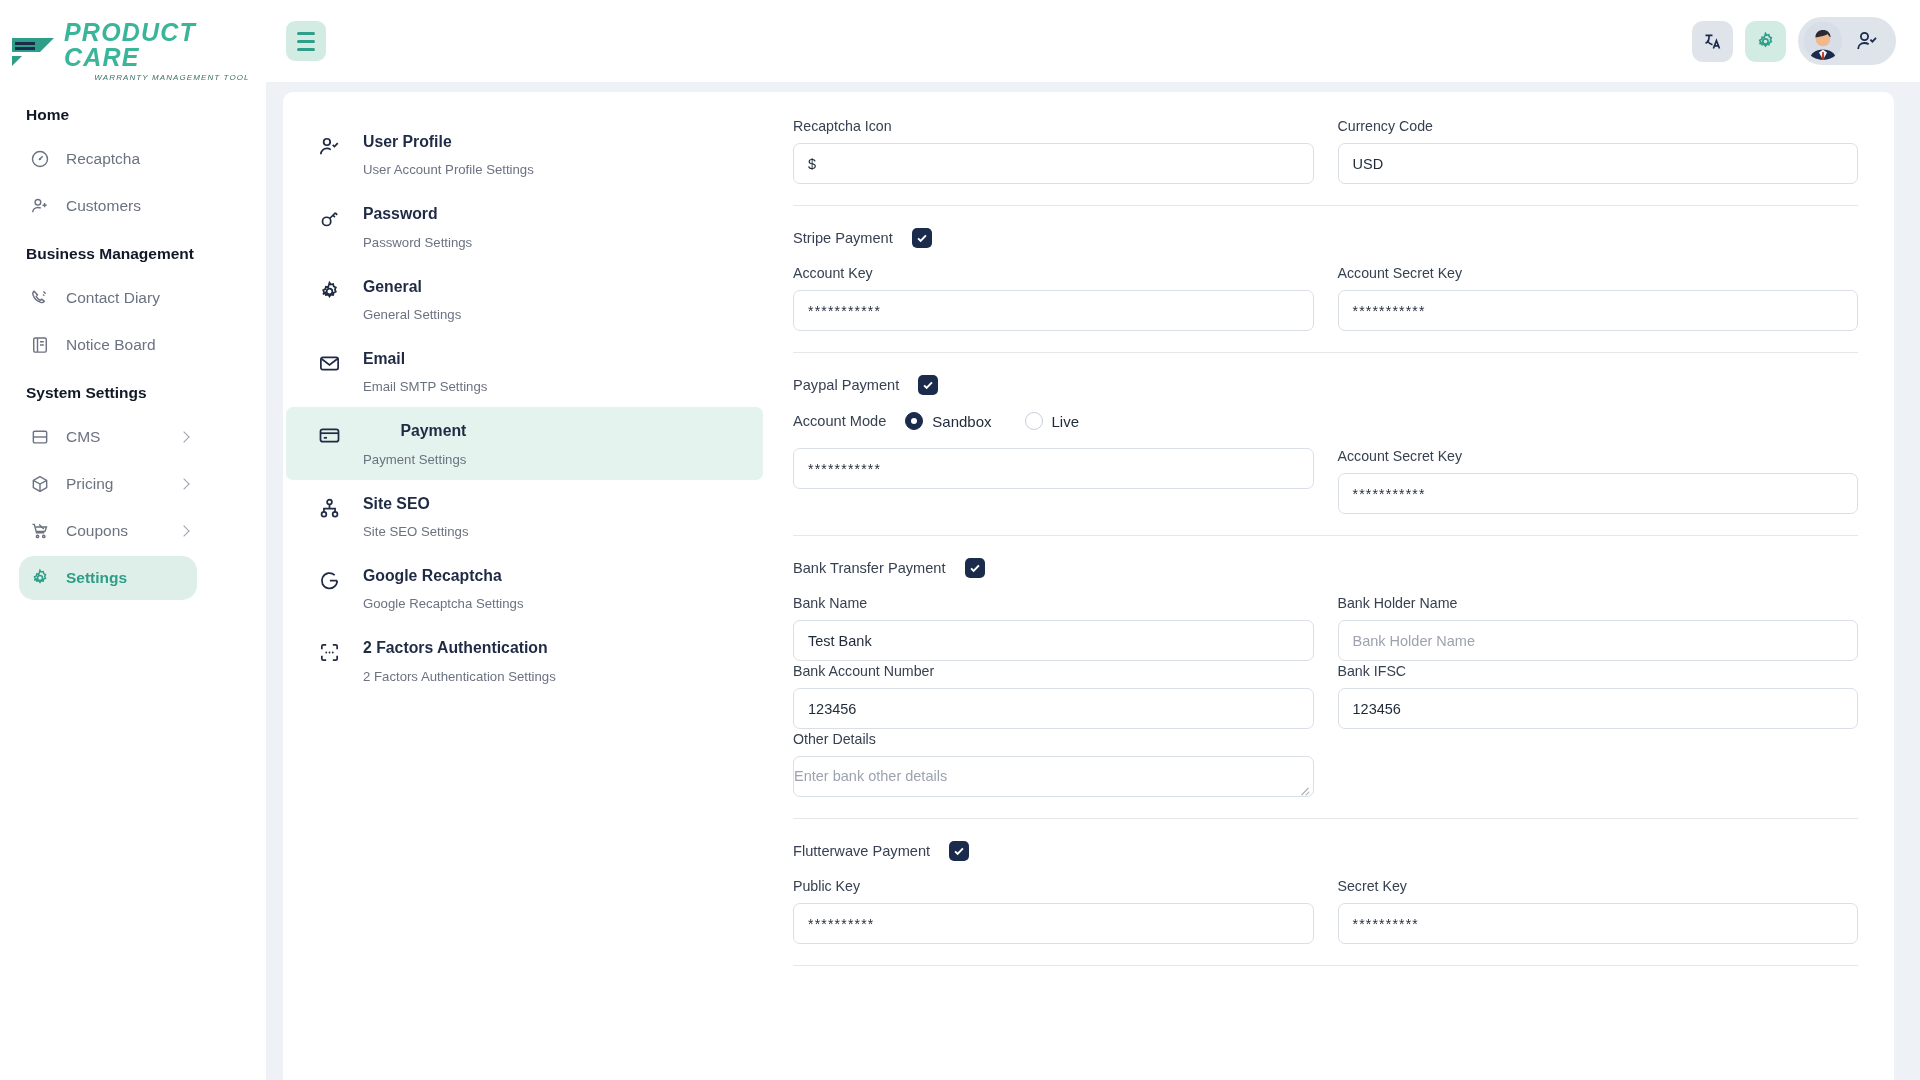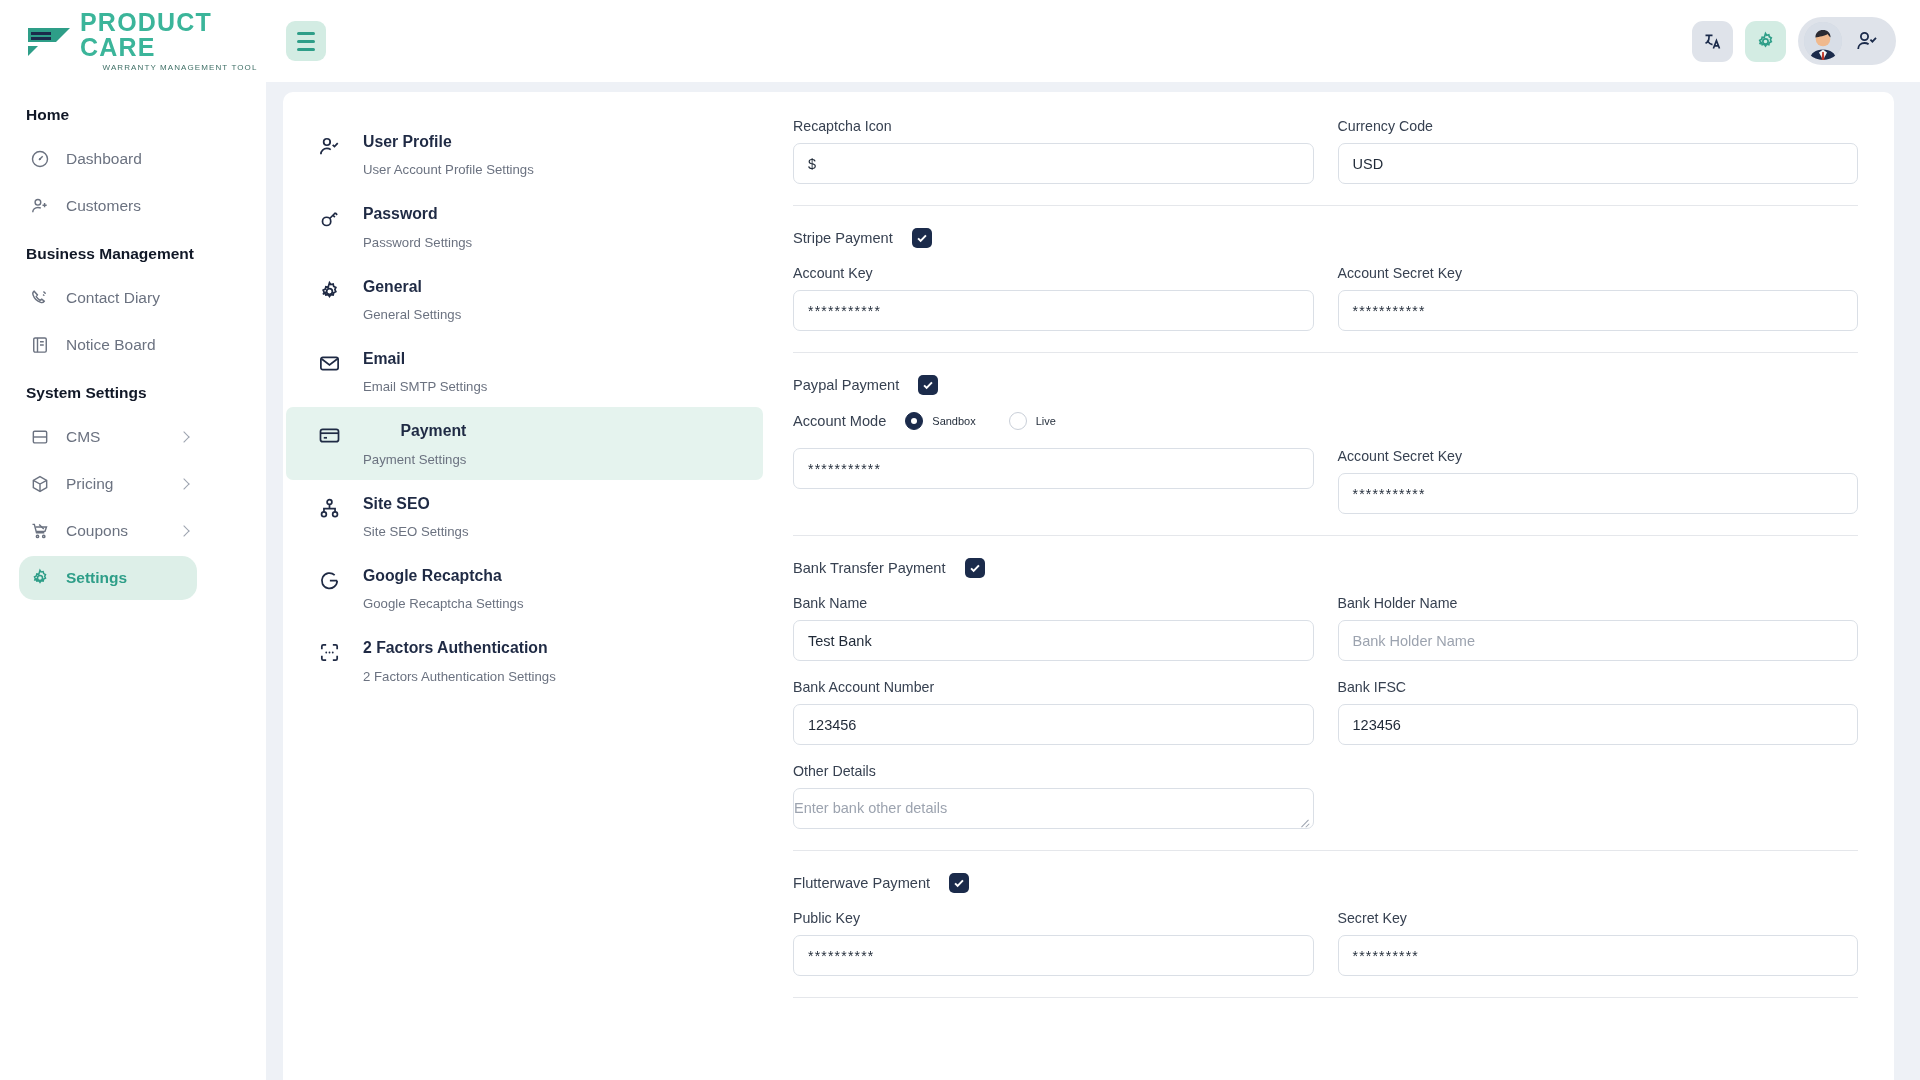--- a/index.html
+++ b/index.html
@@ -13,22 +13,23 @@
     color: #1f2937;
   }
 
   
   #topbar {
     position: absolute; left: 0; top: 0; width: 1920px; height: 82px;
     background: #ffffff; display: flex; align-items: center;
     z-index: 20;
   }
   #logo-area {
-    width: 266px; height: 82px; display: flex; align-items: center;
-    padding-left: 26px;
+    width: 266px; height: 82px; display: flex; align-items: flex-end;
+    padding-left: 10px;
+    font-style: italic;
   }
   .logo-wrap { display: flex; align-items: center; gap: 8px; }
   .logo-mark { width: 46px; height: 34px; flex: none; }
   .logo-text { display: flex; flex-direction: column; line-height: 1; }
   .logo-name {
     font-size: 25px; font-weight: bold; letter-spacing: 1.2px;
     color: #3bb59a;
   }
   .logo-sub {
     font-size: 8px; letter-spacing: 1.1px; color: #3f6f66;
@@ -168,23 +169,23 @@
   .radio-opt { display: flex; align-items: center; gap: 9px; cursor: pointer; margin-right: 20px; }
   .radio {
     width: 18px; height: 18px; border-radius: 50%; flex: none;
     border: 1.5px solid #c9cfd8; background: #fff;
     display: flex; align-items: center; justify-content: center;
   }
   .radio.on { background: #1b2b4b; border-color: #1b2b4b; }
   .radio.on::after {
     content: ""; width: 6px; height: 6px; border-radius: 50%; background: #fff;
   }
-  .radio-text { font-size: 11px; color: #1f2937; }
-
-  .fgroup { margin-bottom: 18px; justify-content: flex-end; }
+  .radio-text { font-size: 15px; color: #1f2937; }
+
+  .fgroup { margin-bottom: 2px; justify-content: flex-end; }
 </style>
 </head>
 <body>
 
 <div id="topbar">
 
   <div id="logo-area">
     <div class="logo-wrap">
       <svg class="logo-mark" viewBox="0 0 46 34">
         <path d="M2 4 H34 L44 4 L30 18 H2 Z" fill="#2e9e88"></path>
@@ -244,21 +245,21 @@
   <div class="nav-section-title">Home</div>
 
   <div class="nav-item">
     <span class="nav-ico">
       <svg width="20" height="20" viewBox="0 0 24 24" fill="none" stroke="#6b7280" stroke-width="1.7">
         <circle cx="12" cy="12" r="9"></circle>
           <path d="M15.2 8.8l-4.4 4.4"></path>
           <circle cx="12" cy="12" r="1.3" fill="#6b7280" stroke="none"></circle>
       </svg>
     </span>
-    <span>Dashboard</span>
+    <span>Recaptcha</span>
   </div>
 
   <div class="nav-item">
     <span class="nav-ico">
       <svg width="20" height="20" viewBox="0 0 24 24" fill="none" stroke="#6b7280" stroke-width="1.7">
         <circle cx="9.5" cy="7.5" r="3.4"></circle>
           <path d="M3.3 19.5c0-3.4 2.8-5.8 6.2-5.8 1.3 0 2.5.3 3.5.9"></path>
         <path d="M17.5 8.5v5M15 11h5"></path>
       </svg>
     </span>

